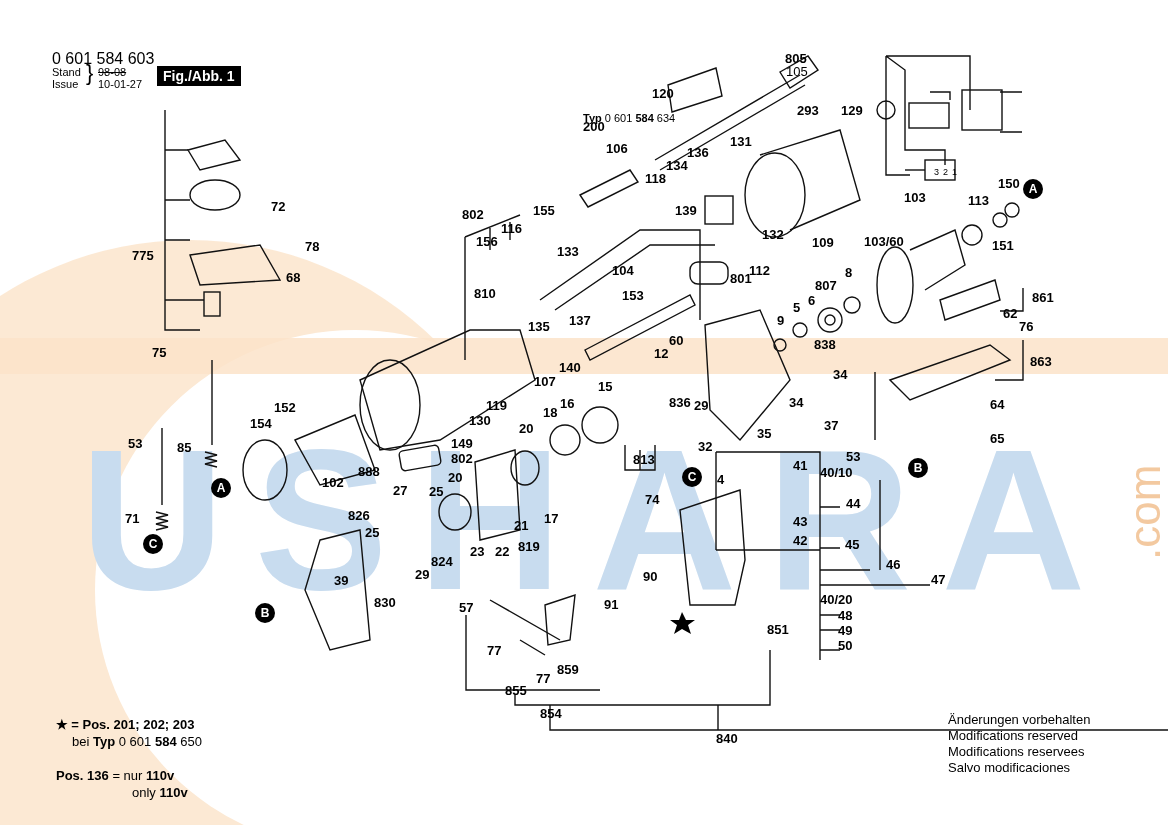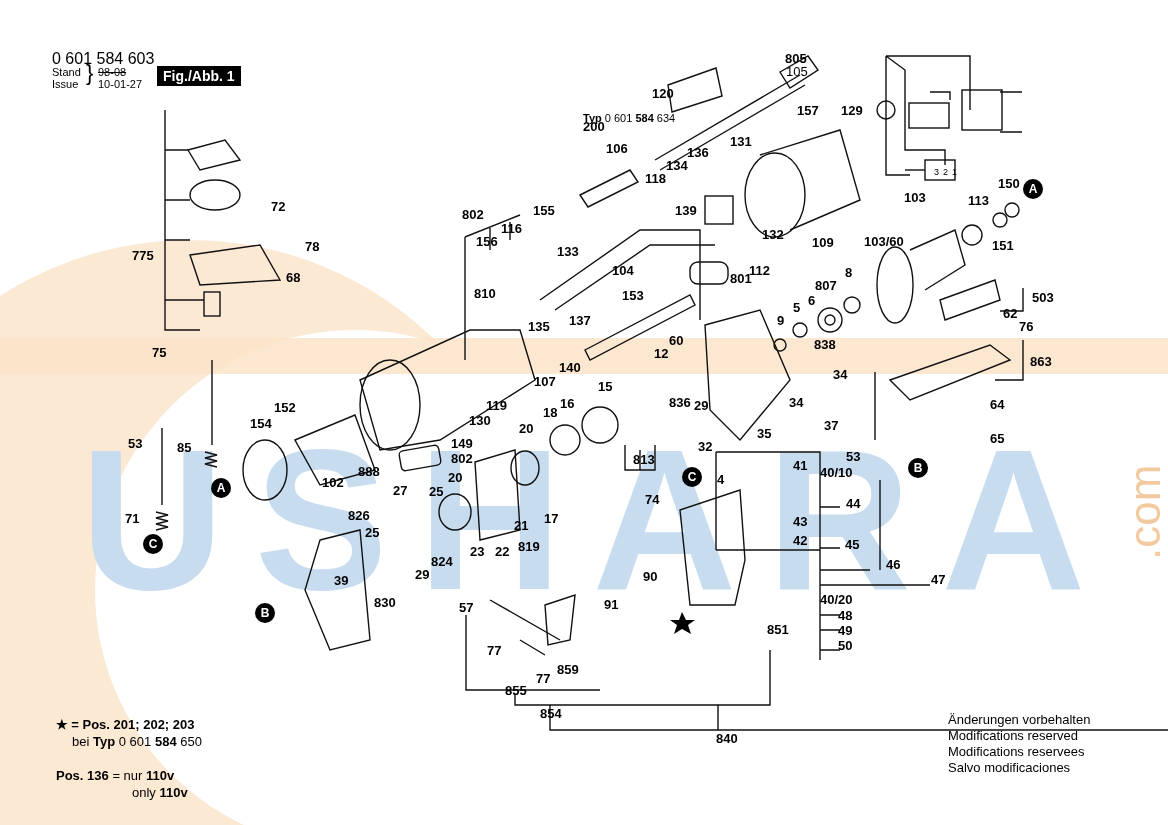--- a/index.html
+++ b/index.html
@@ -128,21 +128,21 @@
     <path d="M625,445 L625,470 L655,470 L655,445 M640,450 L640,470"></path>
   </g>
   <path d="M682,612 l4,8 l9,0 l-7,5 l3,9 l-9,-5 l-8,5 l3,-9 l-7,-5 l9,0 z" fill="#000"></path>
 </svg>
 
 <div id="labels">
     <div class="lbl" style="left: 785px; top: 52px;">805</div>
     <div class="lbl" style="left: 786px; top: 65px; font-weight: normal;">105</div>
     <div class="lbl" style="left: 652px; top: 87px;">120</div>
     <div class="lbl" style="left: 583px; top: 120px;">200</div>
-    <div class="lbl" style="left: 797px; top: 104px;">157</div>
+    <div class="lbl" style="left: 797px; top: 104px;">293</div>
     <div class="lbl" style="left: 841px; top: 104px;">129</div>
     <div class="lbl" style="left: 730px; top: 135px;">131</div>
     <div class="lbl" style="left: 606px; top: 142px;">106</div>
     <div class="lbl" style="left: 687px; top: 146px;">136</div>
     <div class="lbl" style="left: 666px; top: 159px;">134</div>
     <div class="lbl" style="left: 645px; top: 172px;">118</div>
     <div class="lbl" style="left: 998px; top: 177px;">150</div>
     <div class="lbl" style="left: 904px; top: 191px;">103</div>
     <div class="lbl" style="left: 968px; top: 194px;">113</div>
     <div class="lbl" style="left: 462px; top: 208px;">802</div>
@@ -158,21 +158,21 @@
     <div class="lbl" style="left: 132px; top: 249px;">775</div>
     <div class="lbl" style="left: 271px; top: 200px;">72</div>
     <div class="lbl" style="left: 305px; top: 240px;">78</div>
     <div class="lbl" style="left: 286px; top: 271px;">68</div>
     <div class="lbl" style="left: 612px; top: 264px;">104</div>
     <div class="lbl" style="left: 749px; top: 264px;">112</div>
     <div class="lbl" style="left: 474px; top: 287px;">810</div>
     <div class="lbl" style="left: 622px; top: 289px;">153</div>
     <div class="lbl" style="left: 730px; top: 272px;">801</div>
     <div class="lbl" style="left: 845px; top: 266px;">8</div>
-    <div class="lbl" style="left: 1032px; top: 291px;">503</div>
+    <div class="lbl" style="left: 1032px; top: 291px;">861</div>
     <div class="lbl" style="left: 815px; top: 279px;">807</div>
     <div class="lbl" style="left: 808px; top: 294px;">6</div>
     <div class="lbl" style="left: 793px; top: 301px;">5</div>
     <div class="lbl" style="left: 777px; top: 314px;">9</div>
     <div class="lbl" style="left: 1003px; top: 307px;">62</div>
     <div class="lbl" style="left: 1019px; top: 320px;">76</div>
     <div class="lbl" style="left: 528px; top: 320px;">135</div>
     <div class="lbl" style="left: 569px; top: 314px;">137</div>
     <div class="lbl" style="left: 814px; top: 338px;">838</div>
     <div class="lbl" style="left: 669px; top: 334px;">60</div>

